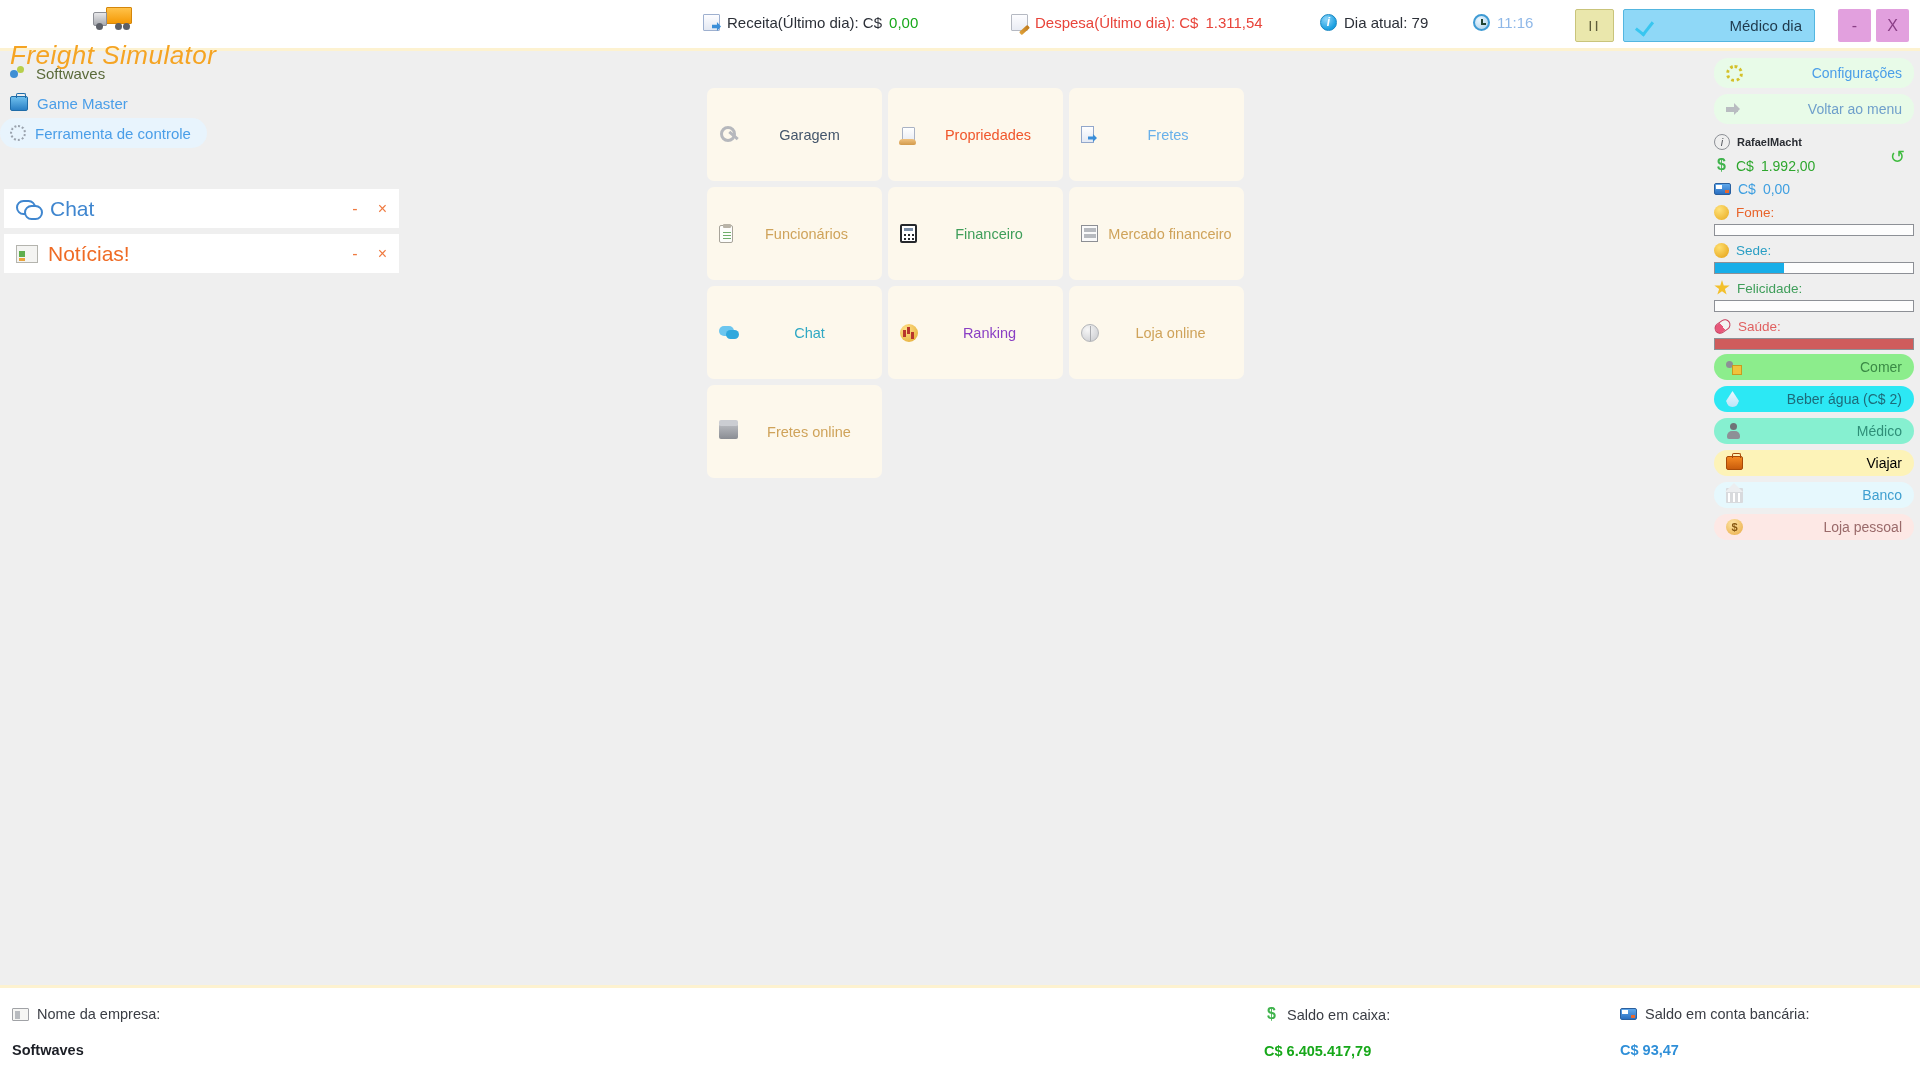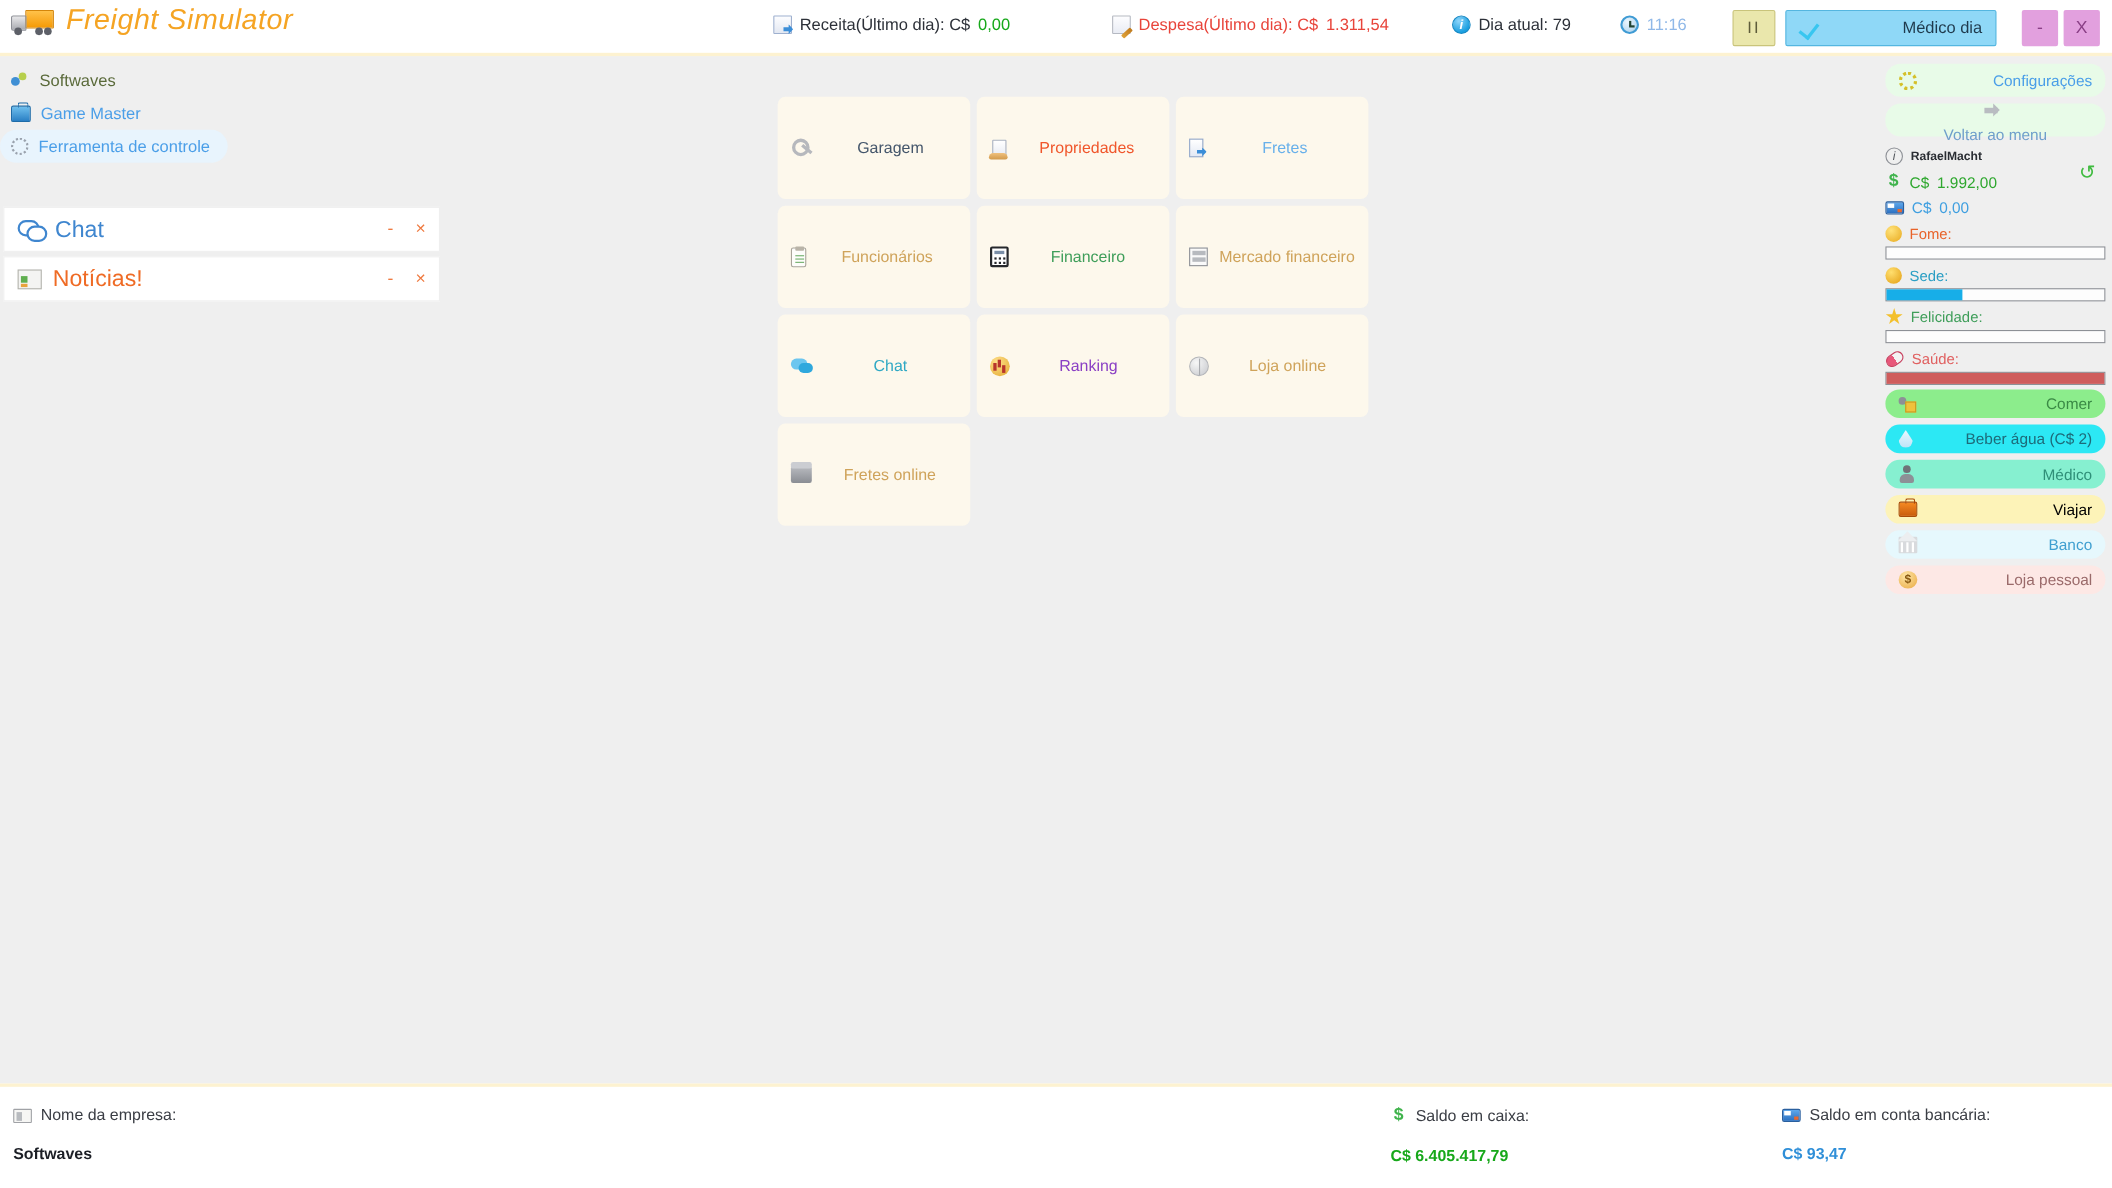--- a/index.html
+++ b/index.html
@@ -9,21 +9,21 @@
     font-family: "Liberation Sans", sans-serif;
     overflow: hidden;
   }
   .app { position: relative; width: 1920px; height: 1080px; }
 
   
   .topbar {
     position: absolute; top: 0; left: 0; width: 1920px; height: 51px;
     background: #ffffff; border-bottom: 3px solid #fdf2d0;
   }
-  .brand { position: absolute; left: 10px; top: 2px; display: flex; align-items: center; gap: 10px; }
+  .brand { position: absolute; left: 10px; top: 2px; display: flex; align-items: center; gap: 10px; flex-direction: column; }
   .truck-icon { width: 40px; height: 28px; position: relative; }
   .truck-icon .cab { position: absolute; left: 0; bottom: 4px; width: 14px; height: 14px;
     background: linear-gradient(#e8e8ea,#a8aab0); border: 1px solid #8d8f96; border-radius: 2px 1px 1px 2px; }
   .truck-icon .box { position: absolute; left: 13px; bottom: 6px; width: 26px; height: 17px;
     background: linear-gradient(#ffc24a,#f59a06); border: 1px solid #d4860a; border-radius: 1px; }
   .truck-icon .w1, .truck-icon .w2, .truck-icon .w3 { position: absolute; bottom: 0; width: 7px; height: 7px;
     background: #5d6068; border-radius: 50%; }
   .truck-icon .w1 { left: 3px; } .truck-icon .w2 { left: 22px; } .truck-icon .w3 { left: 30px; }
   .brand-title { font-size: 26px; color: #f5a423; font-style: italic; letter-spacing: .5px; }
 
@@ -170,21 +170,21 @@
   .ic-box { width: 19px; height: 15px; background: linear-gradient(#b9bbc0,#8a8d93); border-radius: 2px; }
   .ic-box::before { content: ""; position: absolute; left: 0; top: -4px; width: 19px; height: 6px;
     background: #cbcdd2; border-radius: 2px; }
 
   
   .rpanel { position: absolute; right: 6px; top: 58px; width: 200px; }
   .rbtn { height: 30px; border-radius: 14px; display: flex; align-items: center; padding: 0 12px;
     margin-bottom: 6px; font-size: 14px; gap: 8px; }
   .rbtn .rlabel { flex: 1; text-align: right; }
   .rbtn-cfg { background: #e8fbe8; color: #4a9ee8; }
-  .rbtn-back { background: #e8fbe8; color: #6f9fcb; flex-direction: column; }
+  .rbtn-back { background: #e8fbe8; color: #6f9fcb; }
   .i-gear2 { width: 17px; height: 17px; border-radius: 50%; border: 3px dotted #d4c02a; flex: none; }
   .i-arrow { width: 20px; height: 12px; flex: none; position: relative; }
   .i-arrow::before { content: ""; position: absolute; left: 0; top: 4px; width: 12px; height: 5px; background: #b9bcc1; }
   .i-arrow::after { content: ""; position: absolute; right: 0; top: 0; border: 6px solid transparent;
     border-left-color: #b9bcc1; }
 
   .user-row { display: flex; align-items: center; gap: 7px; height: 24px; margin-top: 6px; }
   .user-name { font-size: 11px; font-weight: bold; color: #2a2d33; }
   .i-icirc { width: 16px; height: 16px; border-radius: 50%; border: 1px solid #8d9096; color: #54575d;
     font-size: 11px; font-style: italic; text-align: center; line-height: 14px; flex: none; }

